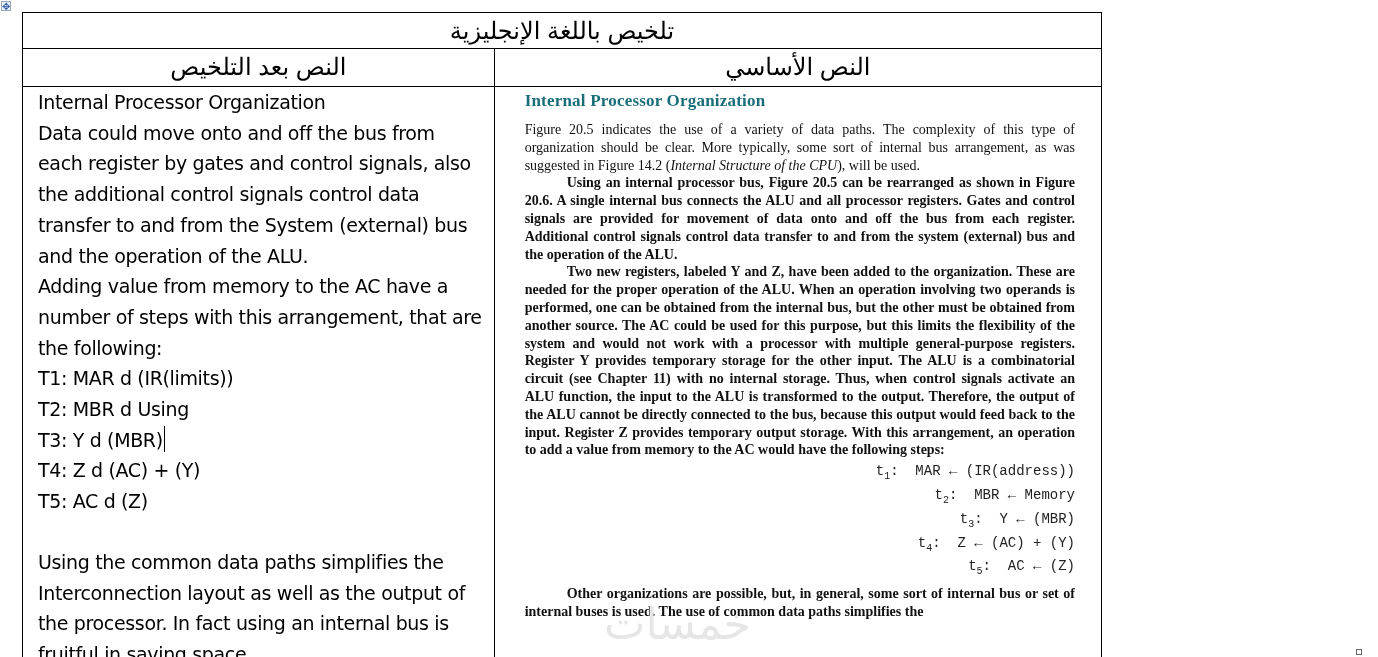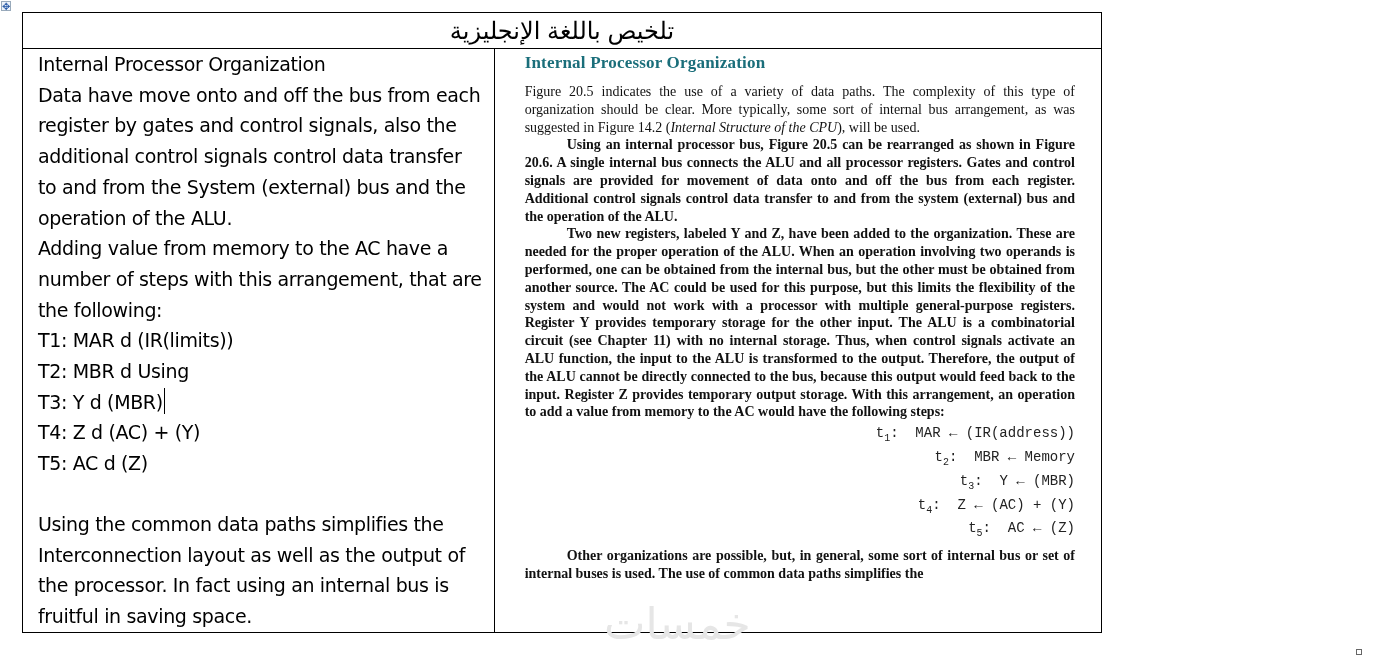--- a/index.html
+++ b/index.html
@@ -52,24 +52,32 @@
 <div class="move-handle">✥</div>
 
 <table class="doc">
   <tbody>
       <tr>
     <td class="title-cell" colspan="2">
       <span class="title-text">تلخيص باللغة الإنجليزية</span>
     </td>
   </tr>
   <tr>
+    <td class="head-cell col-left">
+      <span class="head-text">النص بعد التلخيص</span>
+    </td>
+    <td class="head-cell col-right">
+      <span class="head-text">النص الأساسي</span>
+    </td>
+  </tr>
+  <tr>
     <td class="summary-cell col-left">
       <div class="summary">
         <p>Internal Processor Organization</p>
-        <p>Data have move onto and off the bus from each register by gates and control signals, also the additional control signals control data transfer to and from the System (external) bus and the operation of the ALU.</p>
+        <p>Data could move onto and off the bus from each register by gates and control signals, also the additional control signals control data transfer to and from the System (external) bus and the operation of the ALU.</p>
         <p>Adding value from memory to the AC have a number of steps with this arrangement, that are the following:</p>
         <p>T1: MAR d (IR(limits))</p>
         <p>T2: MBR d Using</p>
         <p><span>T3: Y d (MBR)</span><span class="cursor"></span></p>
         <p>T4: Z d (AC) + (Y)</p>
         <p>T5: AC d (Z)</p>
         <div class="gap"></div>
         <p>Using the common data paths simplifies the Interconnection layout as well as the output of the processor. In fact using an internal bus is fruitful in saving space.</p>
       </div>
     </td>

